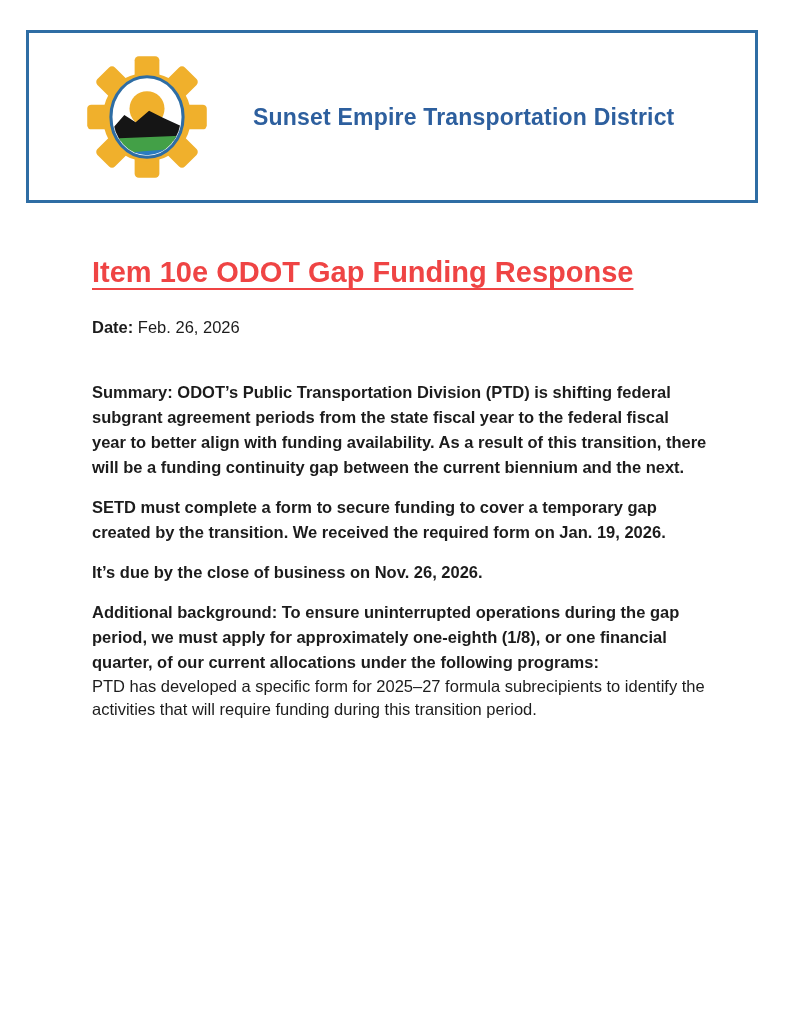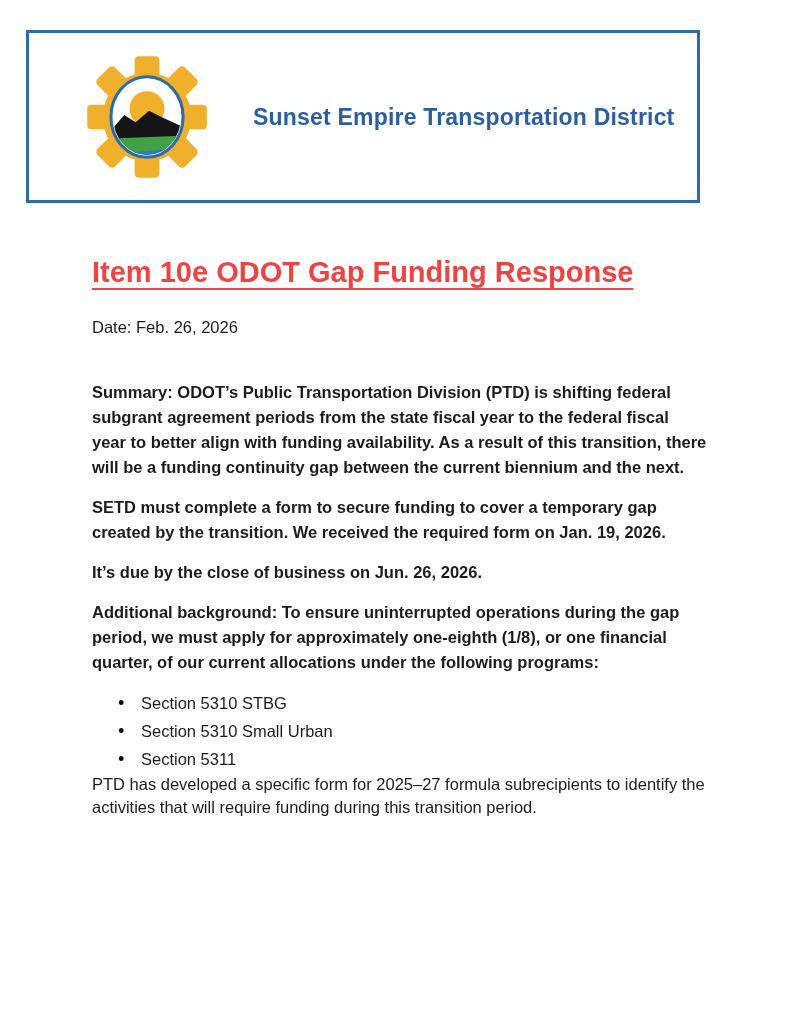--- a/index.html
+++ b/index.html
@@ -10,21 +10,21 @@
     --scene-water-blue:#2a7cc0;
     --scene-mountain:#151515;
     --text-black:#1c1c1c;
   }
   *{margin:0;padding:0;box-sizing:border-box;}
   html,body{width:791px;height:1024px;background:#ffffff;overflow:hidden;}
   body{font-family:"Liberation Sans","DejaVu Sans",sans-serif;color:var(--text-black);}
 
   .letterhead{
     margin:30px 27px 0 26px;
-    width:674px;height:173px;
+    width:732px;height:173px;
     border:3px solid var(--accent-blue);
     display:flex;align-items:center;
     padding-left:56px;
     background:#fff;
   }
   .logo{width:124px;height:134px;flex:0 0 auto;}
   .org{margin-left:44px;}
   .org-line1{
     color:var(--header-text-blue);
     font-size:23px;font-weight:bold;line-height:32px;
@@ -41,21 +41,21 @@
     width:615px;
   }
   .doc-title{
     font-size:29px;font-weight:bold;color:#ef4444;
     line-height:34px;
     text-decoration:underline;
     text-decoration-thickness:2px;
     text-underline-offset:6px;
   }
   .date-line{margin-top:26px;font-size:16.5px;line-height:25px;}
-  .date-line strong{font-weight:normal;}
+  .date-line strong{font-weight:bold;}
   .para{margin-top:15px;font-size:16.5px;line-height:25px;font-weight:bold;}
   .summary{margin-top:40px;}
   .bullet-list{
     list-style:none;
     margin-top:14px;
   }
   .bullet-list li{
     position:relative;
     padding-left:49px;
     font-size:16.5px;
@@ -115,25 +115,20 @@
 
 <main class="content">
   <h1 class="doc-title">Item 10e ODOT Gap Funding Response</h1>
 
   <p class="date-line"><strong>Date:</strong> <span>Feb. 26, 2026</span></p>
 
   <p class="para summary"><strong>Summary:</strong> <span>ODOT’s Public Transportation Division (PTD) is shifting federal subgrant agreement periods from the state fiscal year to the federal fiscal year to better align with funding availability. As a result of this transition, there will be a funding continuity gap between the current biennium and the next.</span></p>
 
   <p class="para">SETD must complete a form to secure funding to cover a temporary gap created by the transition. We received the required form on Jan. 19, 2026.</p>
 
-  <p class="para">It’s due by the close of business on Jun. 26, 2026.</p>
+  <p class="para">It’s due by the close of business on Nov. 26, 2026.</p>
 
 
   <p class="para">Additional background: To ensure uninterrupted operations during the gap period, we must apply for approximately one-eighth (1/8), or one financial quarter, of our current allocations under the following programs:</p>
 
-  <ul class="bullet-list">
-    <li>Section 5310 STBG</li>
-    <li>Section 5310 Small Urban</li>
-    <li>Section 5311</li>
-  </ul>
 
   <p class="closing">PTD has developed a specific form for 2025–27 formula subrecipients to identify the activities that will require funding during this transition period.</p>
 </main>
 
 </body></html>

